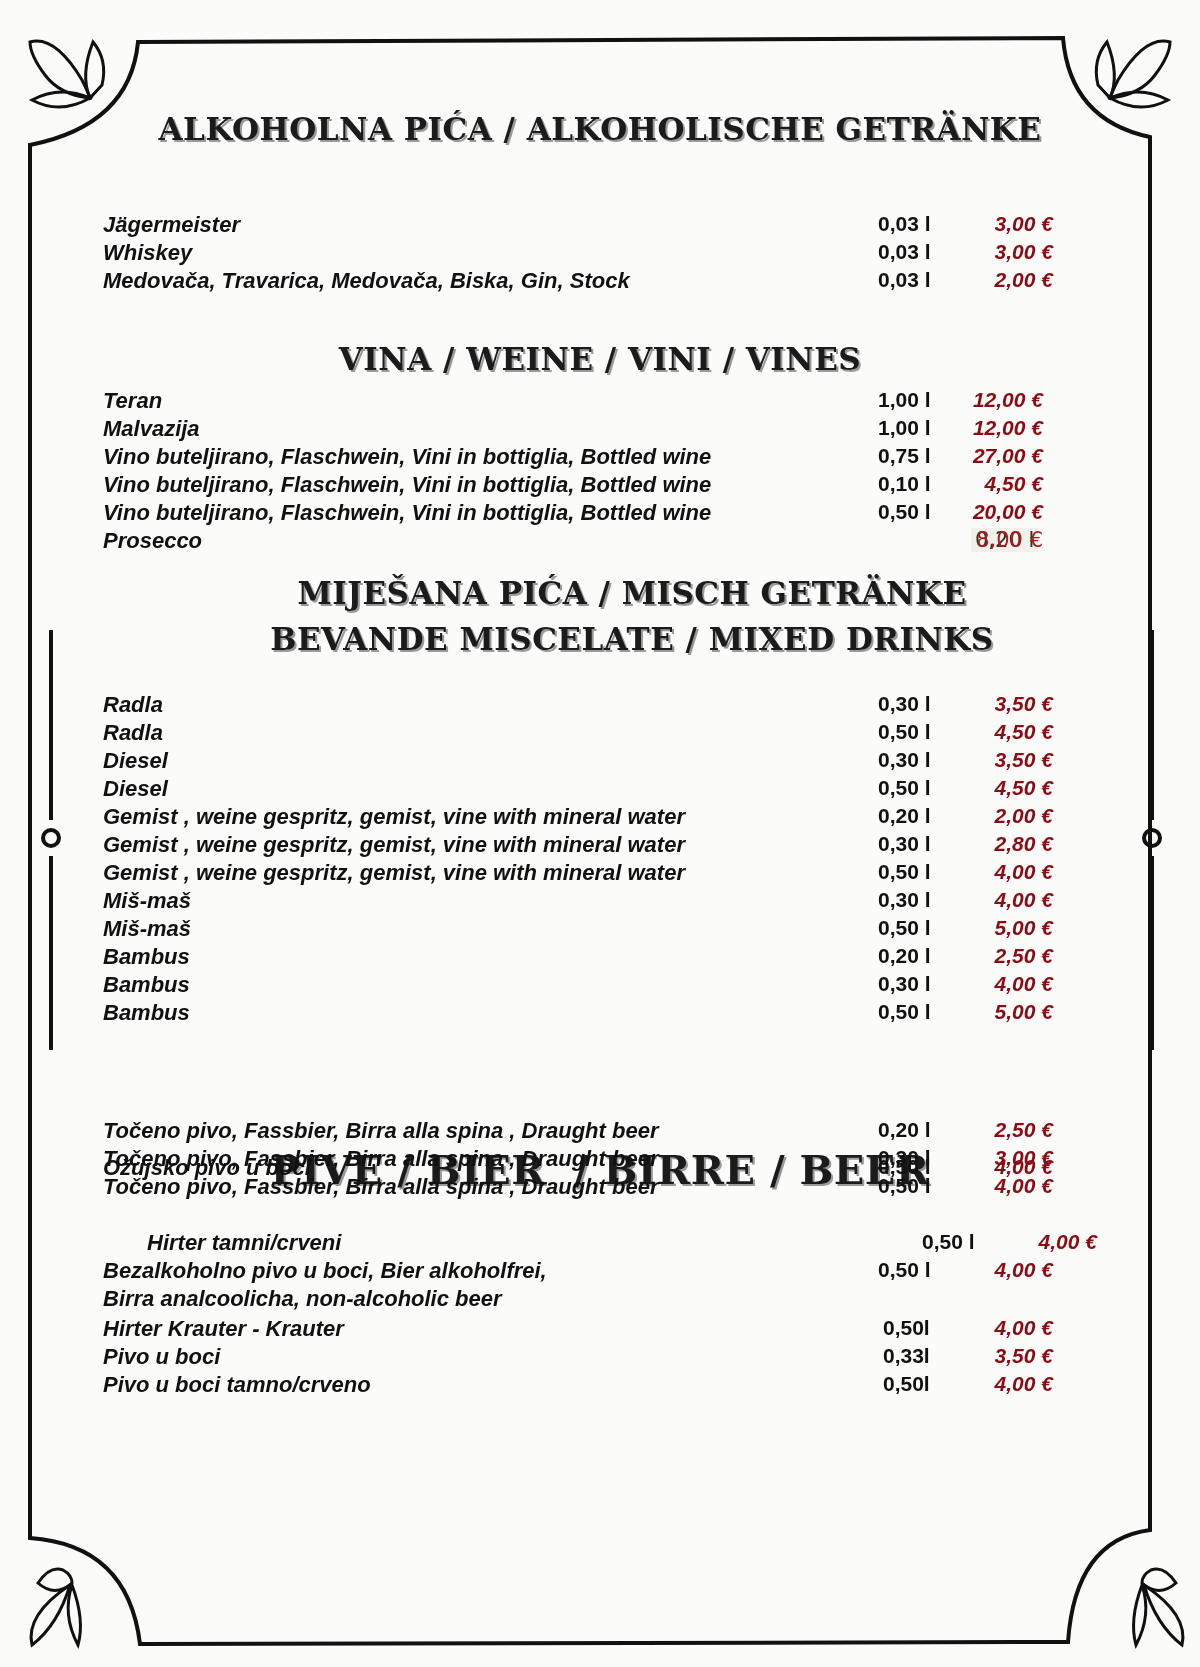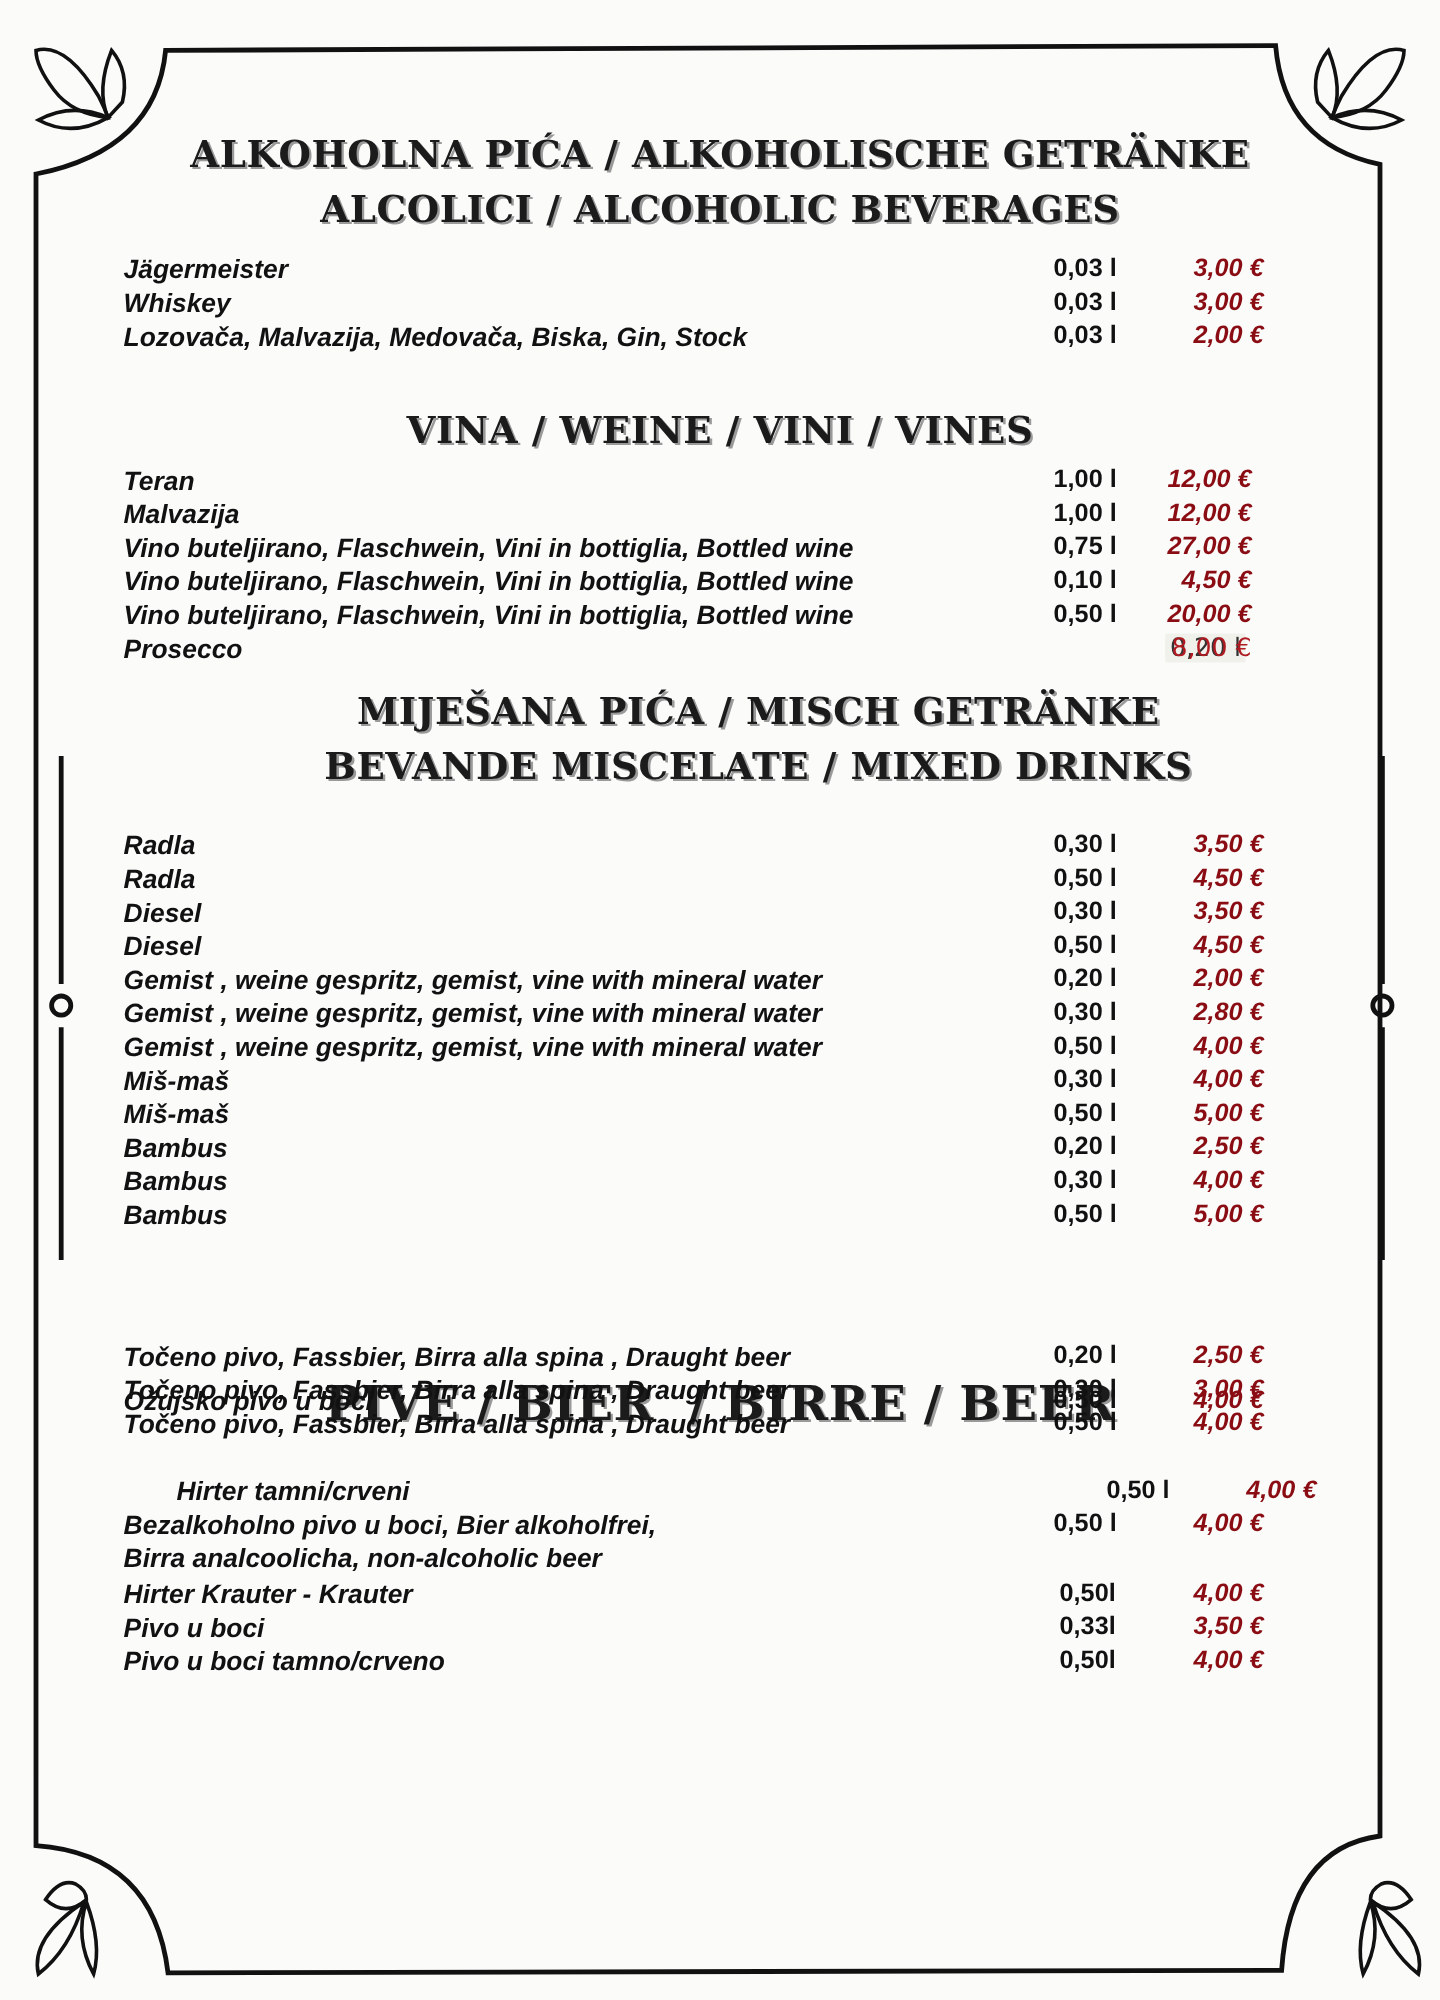--- a/index.html
+++ b/index.html
@@ -81,34 +81,33 @@
     <line x1="1152" y1="630" x2="1152" y2="820"></line>
     <circle cx="1152" cy="838" r="8"></circle>
     <line x1="1152" y1="856" x2="1152" y2="1050"></line>
   </g>
 </svg>
 
 <div class="content">
 
   <div class="heading" style="top:106px; font-size:31px; line-height:46px;">
     <span class="line">ALKOHOLNA PIĆA / ALKOHOLISCHE GETRÄNKE</span>
-    <span class="line">ALCOLICI / ALCOHOLIC BEVERAGES</span>
   </div>
   <div class="row" style="top:212px;">
     <span class="name">Jägermeister</span>
     <span class="vol">0,03 l</span>
     <span class="price">3,00 €</span>
   </div>
   <div class="row" style="top:240px;">
     <span class="name">Whiskey</span>
     <span class="vol">0,03 l</span>
     <span class="price">3,00 €</span>
   </div>
   <div class="row" style="top:268px;">
-    <span class="name">Lozovača, Malvazija, Medovača, Biska, Gin, Stock</span>
+    <span class="name">Medovača, Travarica, Medovača, Biska, Gin, Stock</span>
     <span class="vol">0,03 l</span>
     <span class="price">2,00 €</span>
   </div>
 
   <div class="heading" style="top:336px; font-size:31px; line-height:46px;">
     <span class="line">VINA / WEINE / VINI / VINES</span>
   </div>
   <div class="row" style="top:388px;">
     <span class="name">Teran</span>
     <span class="vol">1,00 l</span>

